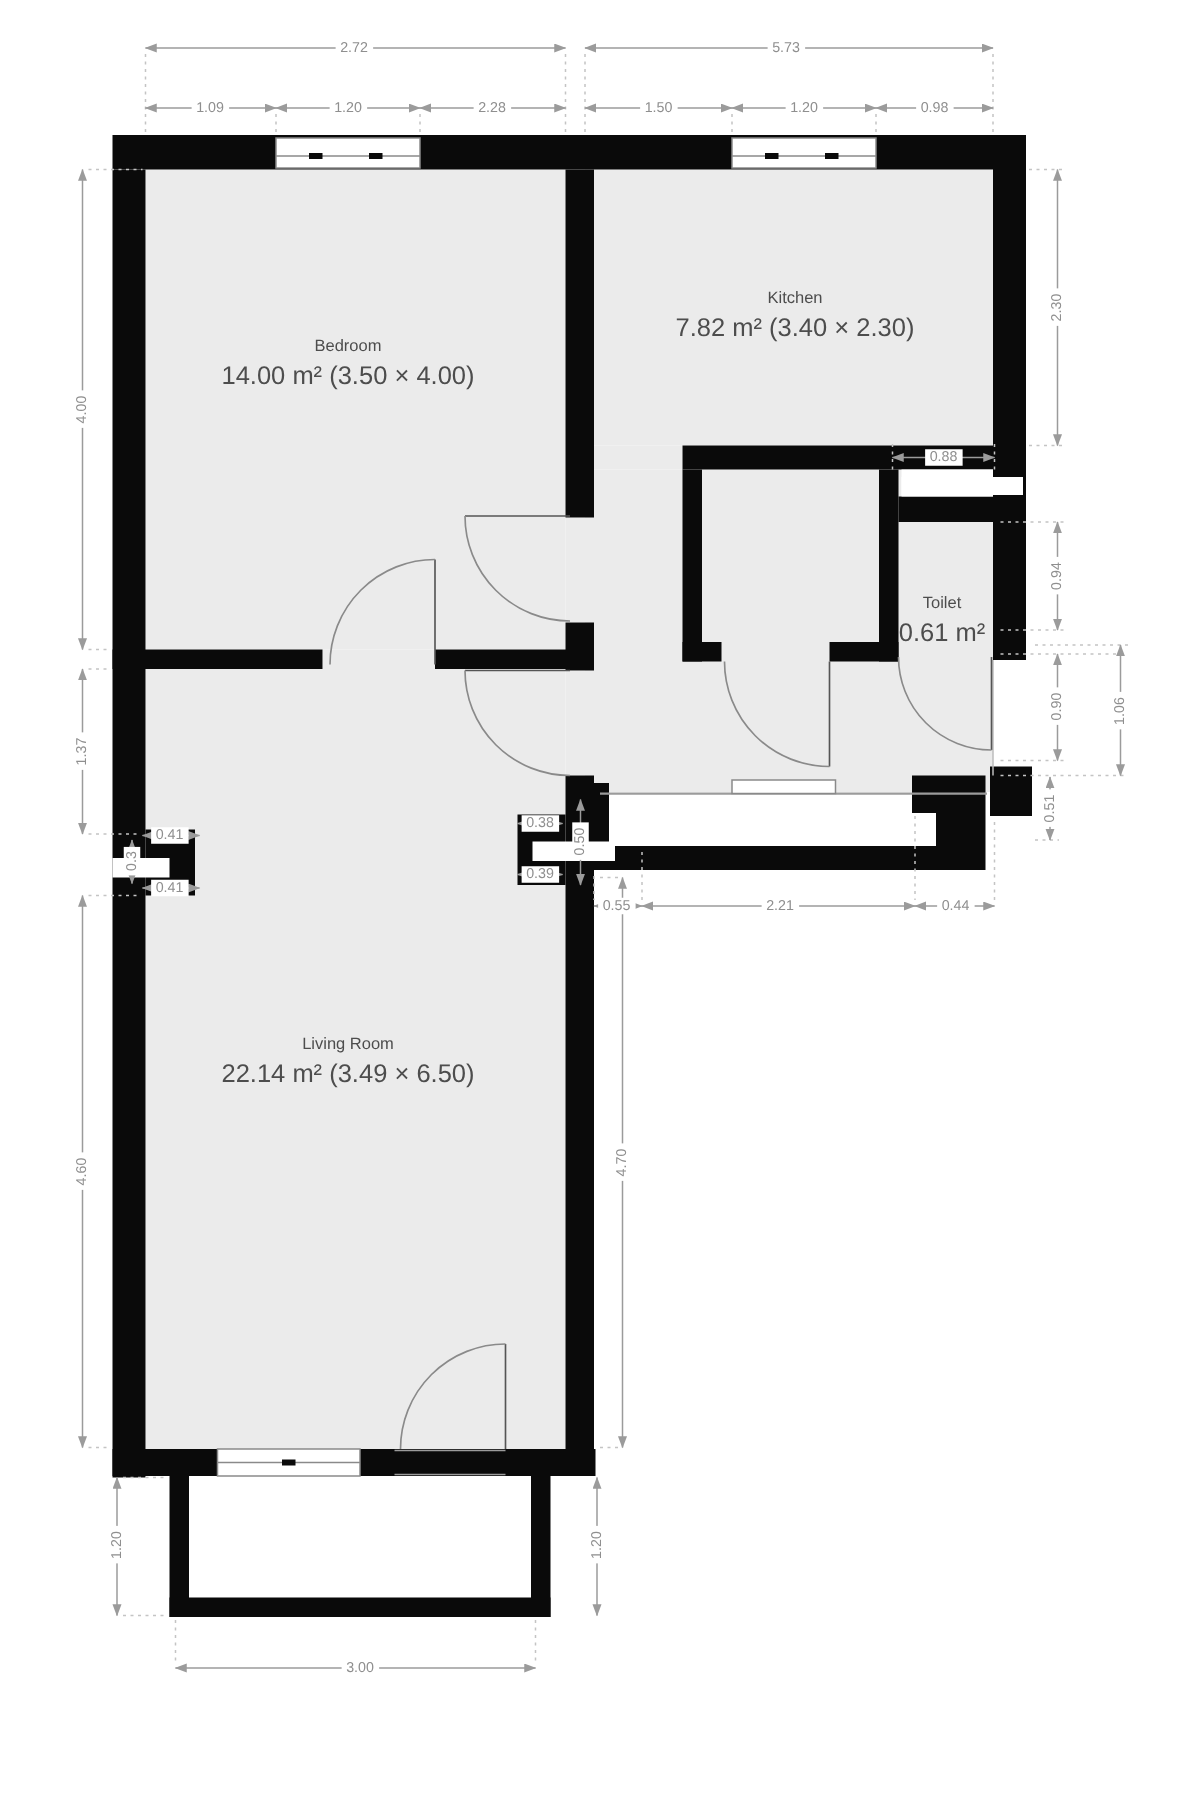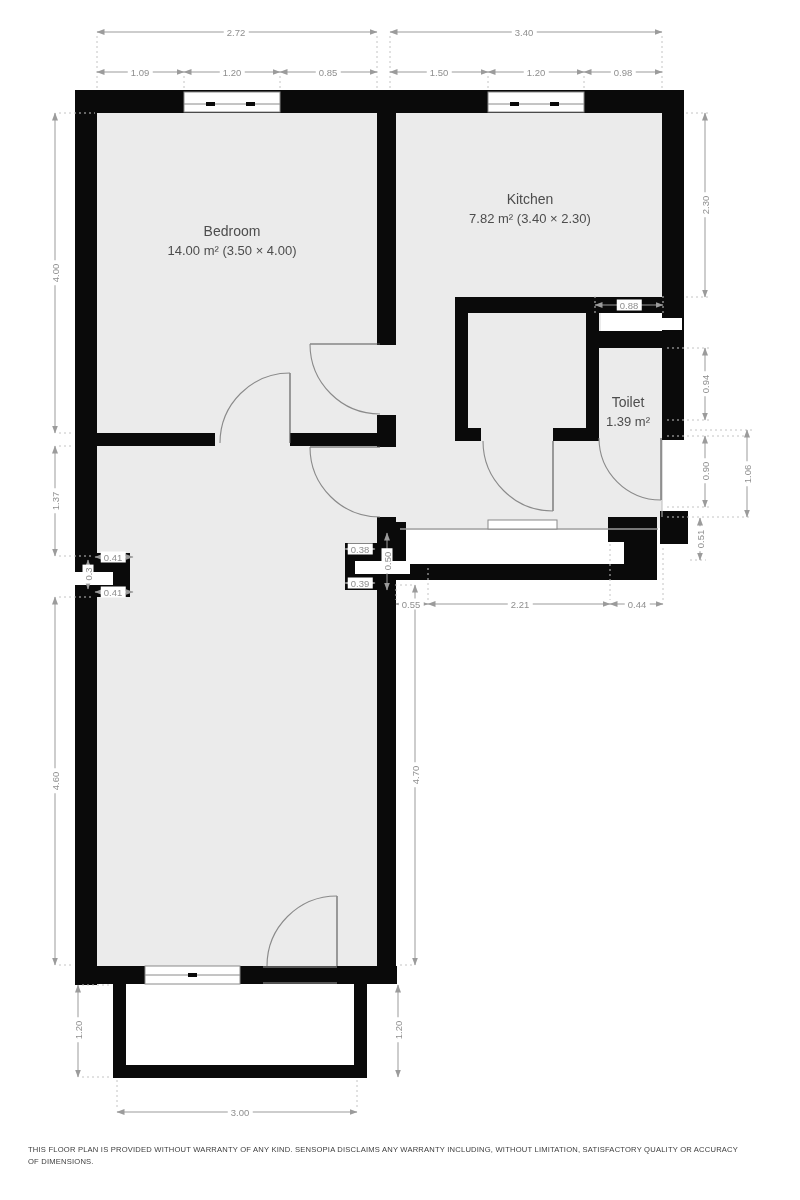--- a/index.html
+++ b/index.html
@@ -1,22 +1,22 @@
 <!DOCTYPE html>
 <html><head>
 <meta charset="utf-8">
 <style>
   html,body{margin:0;padding:0;background:#fff;}
   #stage{position:relative;width:800px;height:1200px;background:#ffffff;overflow:hidden;
          font-family:"Liberation Sans", sans-serif;}
   #plan-svg{position:absolute;left:0;top:0;}
   .room-label{position:absolute;transform:translate(-50%,-50%);text-align:center;
               color:#4d4d4d;white-space:nowrap;line-height:19px;}
-  .room-label .rn{font-size:14px;}
-  .room-label .ra{font-size:13px;}
+  .room-label .rn{font-size:11px;}
+  .room-label .ra{font-size:17px;}
   .dim{position:absolute;transform:translate(-50%,-50%);font-size:9.5px;color:#8f8f8f;
        background:#ffffff;padding:0 3px;white-space:nowrap;line-height:11px;}
   .dim.v{transform:translate(-50%,-50%) rotate(-90deg);}
   #disclaimer{position:absolute;left:28px;top:1144px;width:720px;font-size:7.6px;
               color:#3c3c3c;line-height:1.55;letter-spacing:.2px;}
 </style>
 </head>
 <body>
 
 <div id="stage">
@@ -189,28 +189,32 @@
 <div class="room-label" style="left:232px;top:241px">
   <div class="rn">Bedroom</div>
   <div class="ra">14.00 m² (3.50 × 4.00)</div>
 </div>
 <div class="room-label" style="left:530px;top:209px">
   <div class="rn">Kitchen</div>
   <div class="ra">7.82 m² (3.40 × 2.30)</div>
 </div>
 <div class="room-label" style="left:628px;top:412px">
   <div class="rn">Toilet</div>
-  <div class="ra">1.39 m²</div>
+  <div class="ra">0.61 m²</div>
+</div>
+<div class="room-label" style="left:232px;top:706px">
+  <div class="rn">Living Room</div>
+  <div class="ra">22.14 m² (3.49 × 6.50)</div>
 </div>
 
 <div class="dim" style="left:236px;top:32px">2.72</div>
-<div class="dim" style="left:524px;top:32px">3.40</div>
+<div class="dim" style="left:524px;top:32px">5.73</div>
 <div class="dim" style="left:140px;top:72px">1.09</div>
 <div class="dim" style="left:232px;top:72px">1.20</div>
-<div class="dim" style="left:328px;top:72px">0.85</div>
+<div class="dim" style="left:328px;top:72px">2.28</div>
 <div class="dim" style="left:439px;top:72px">1.50</div>
 <div class="dim" style="left:536px;top:72px">1.20</div>
 <div class="dim" style="left:623px;top:72px">0.98</div>
 
 <div class="dim v" style="left:55px;top:273px">4.00</div>
 <div class="dim v" style="left:55px;top:501px">1.37</div>
 <div class="dim" style="left:113px;top:557px">0.41</div>
 <div class="dim v" style="left:88px;top:574px">0.3</div>
 <div class="dim" style="left:113px;top:592px">0.41</div>
 <div class="dim v" style="left:55px;top:781px">4.60</div>
@@ -228,15 +232,14 @@
 <div class="dim" style="left:360px;top:549px">0.38</div>
 <div class="dim v" style="left:387px;top:561px">0.50</div>
 <div class="dim" style="left:360px;top:583px">0.39</div>
 
 <div class="dim" style="left:411px;top:604px">0.55</div>
 <div class="dim" style="left:520px;top:604px">2.21</div>
 <div class="dim" style="left:637px;top:604px">0.44</div>
 
 <div class="dim" style="left:240px;top:1112px">3.00</div>
 
-<div id="disclaimer">THIS FLOOR PLAN IS PROVIDED WITHOUT WARRANTY OF ANY KIND. SENSOPIA DISCLAIMS ANY WARRANTY INCLUDING, WITHOUT LIMITATION, SATISFACTORY QUALITY OR ACCURACY OF DIMENSIONS.</div>
 
 </div>
 
 </body></html>

